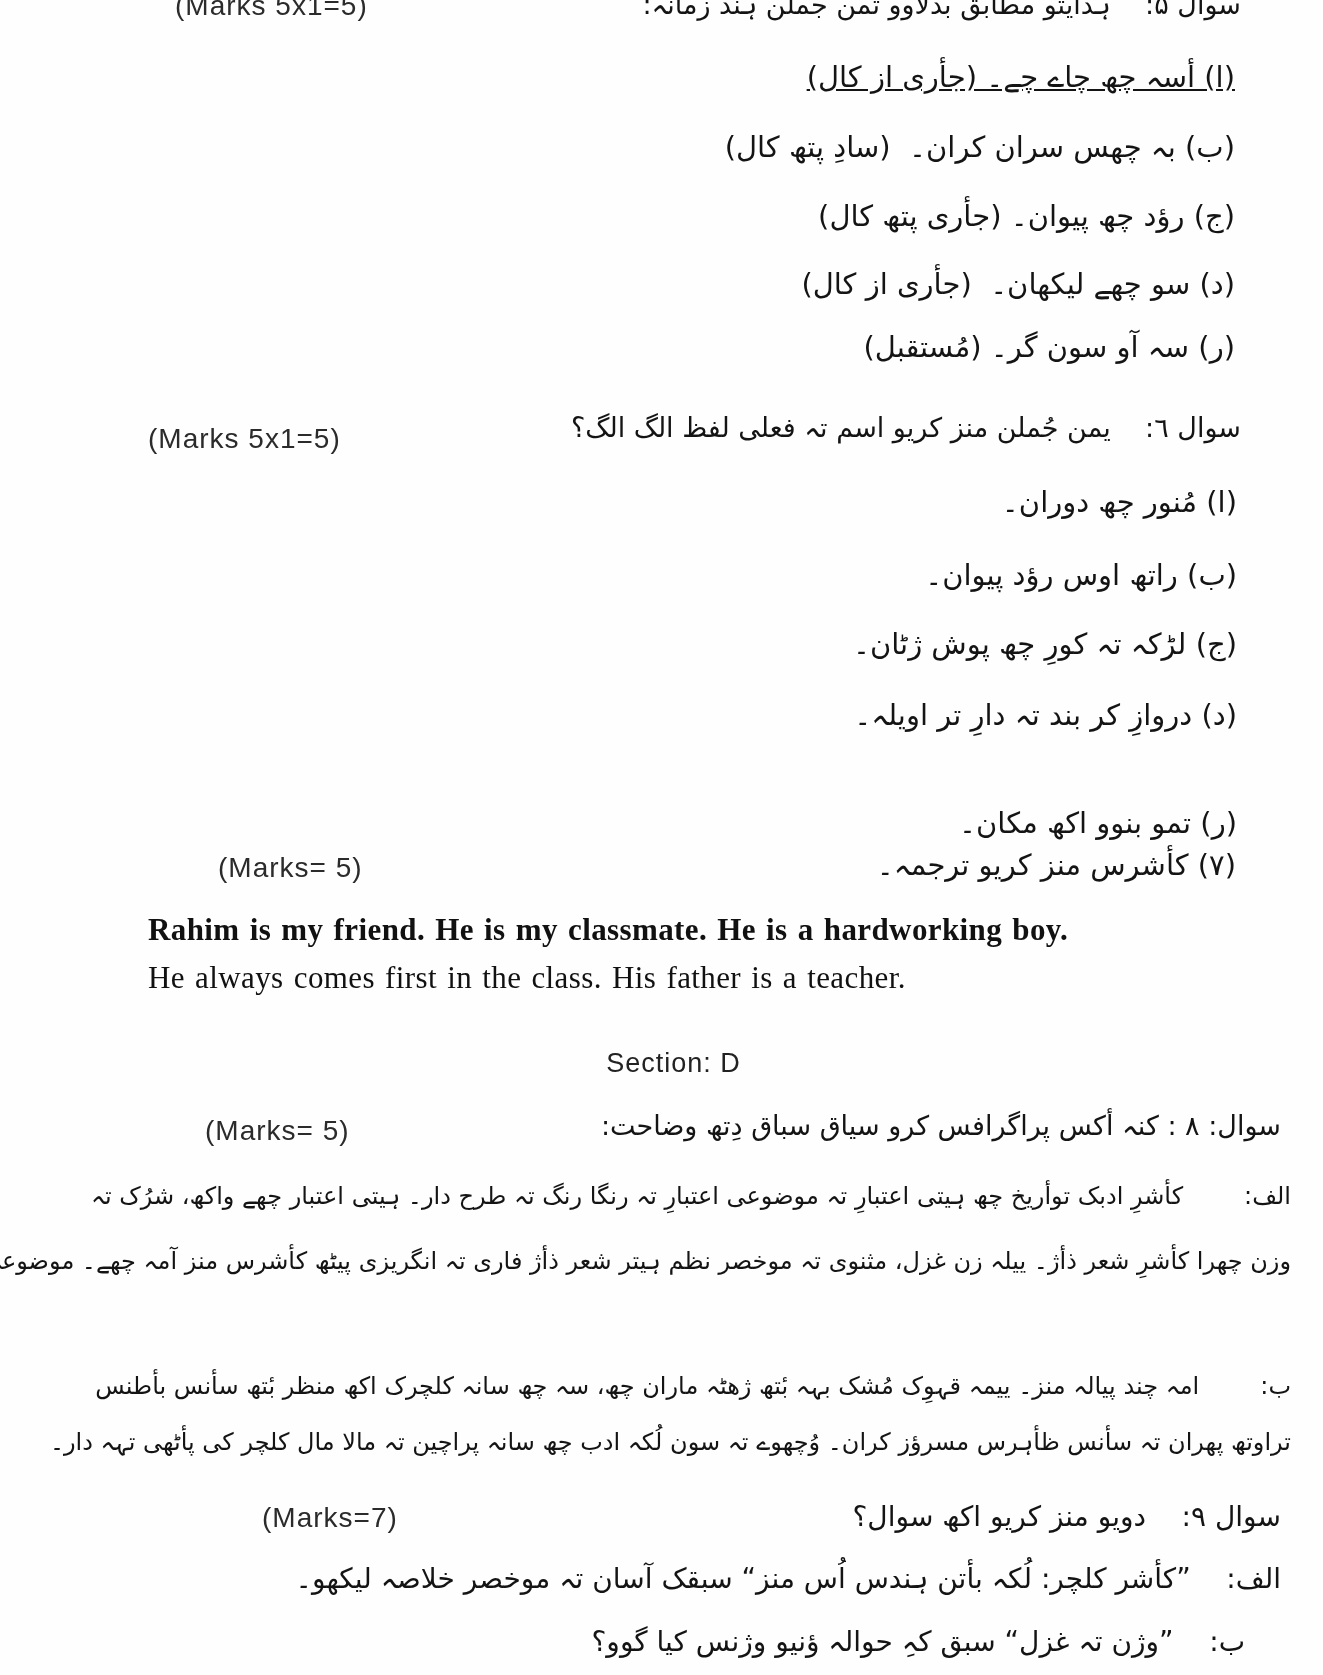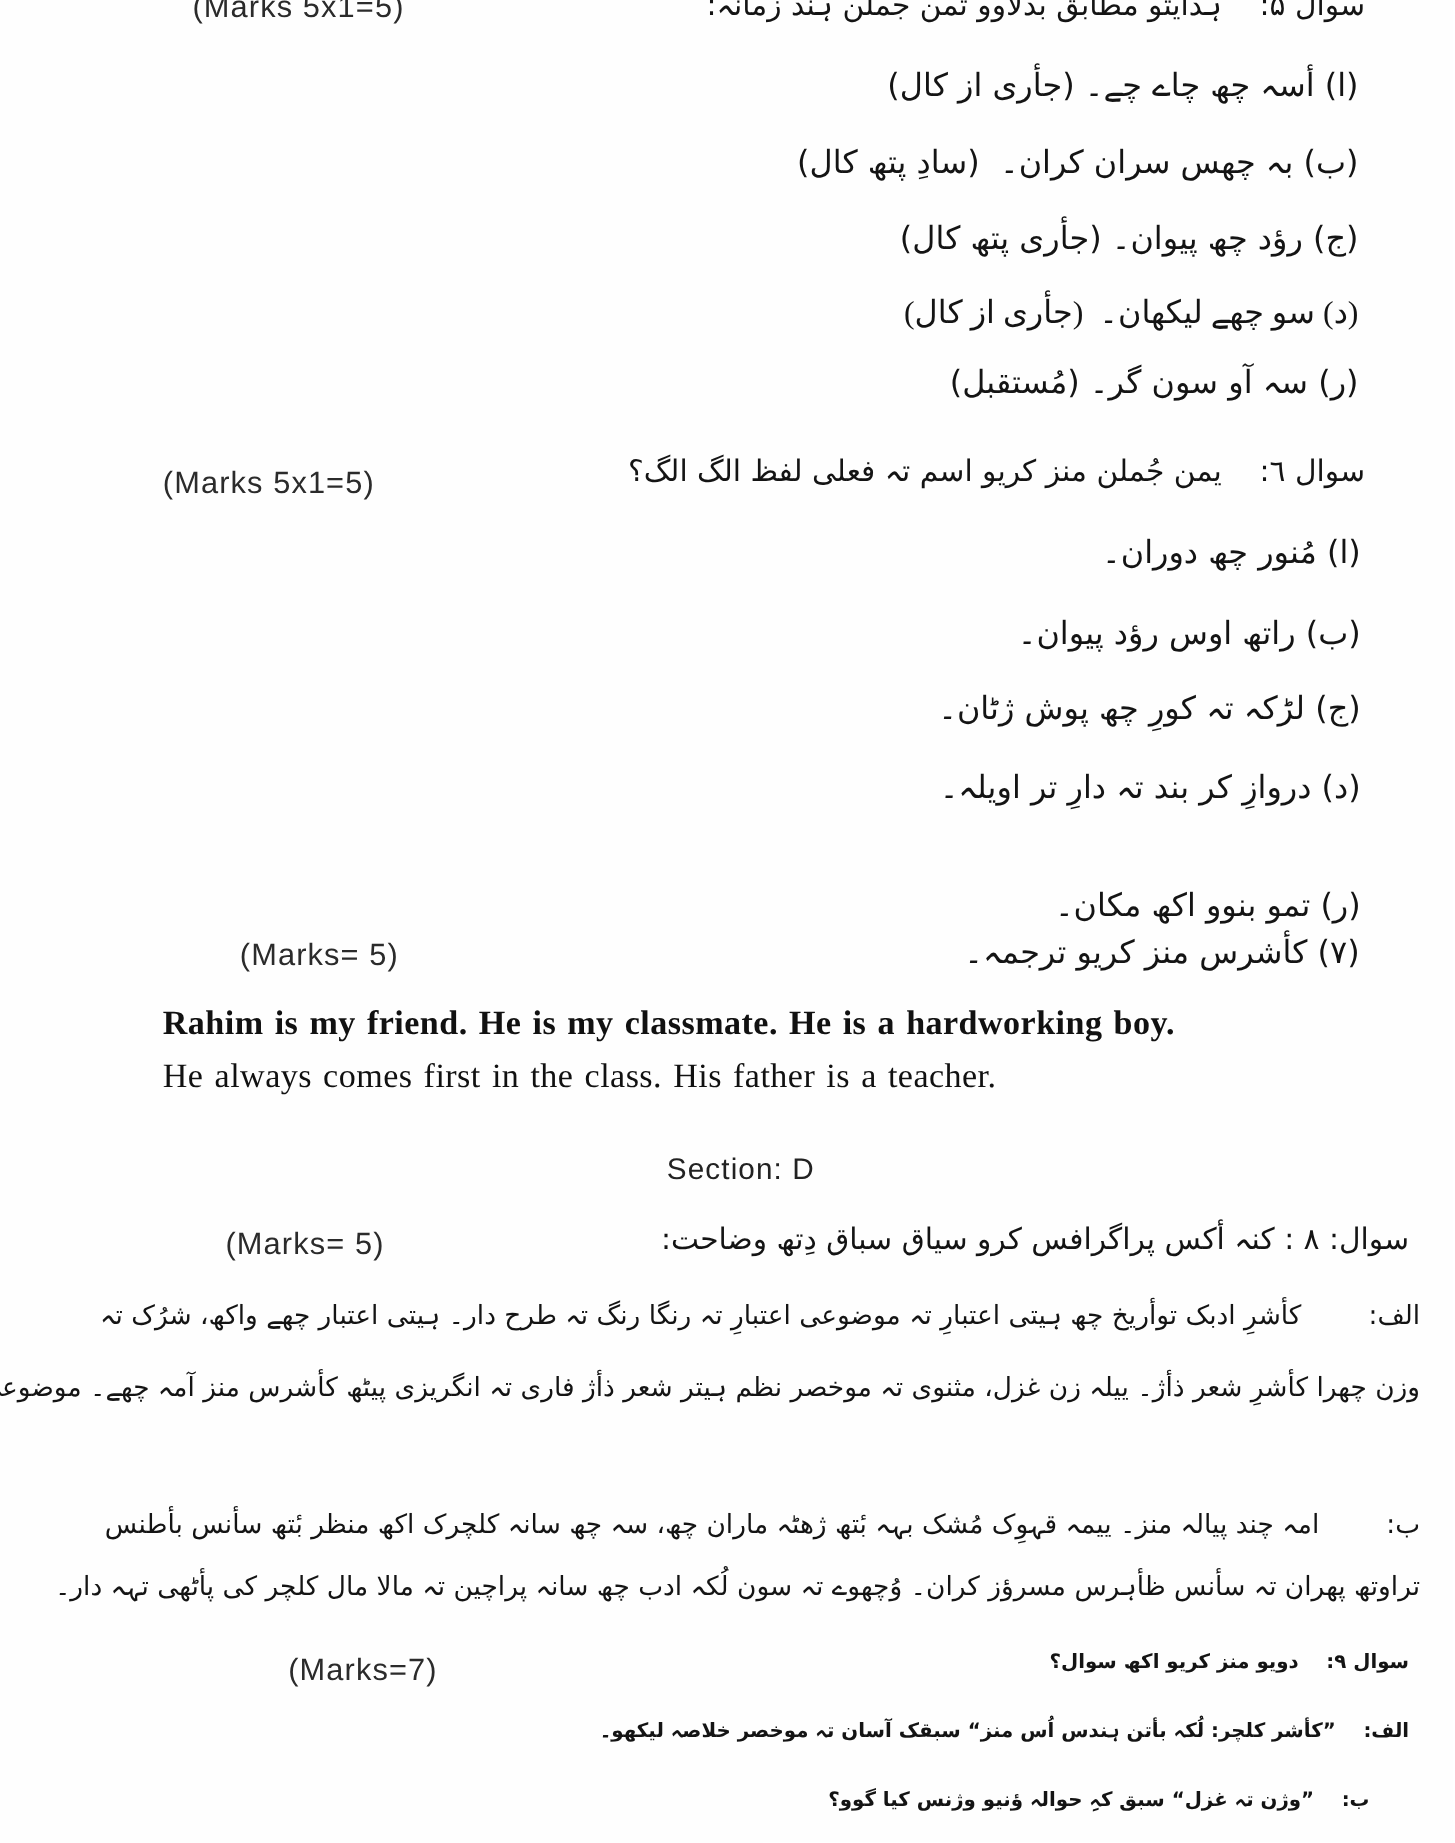--- a/index.html
+++ b/index.html
@@ -19,21 +19,21 @@
     letter-spacing:1px;
   }
   .urdu{
     direction:rtl;
     font-family:"DejaVu Sans",sans-serif;
     color:#141414;
   }
   .hdr{font-size:27px;}
   .opt{font-size:29px;}
   .para{font-size:24px;}
-  .q9line{font-size:18px;font-weight:bold;}
+  .q9line{font-size:28px;}
   .eng{
     font-family:"Liberation Serif",serif;
     font-size:31px;
     color:#111;
     letter-spacing:.4px;
     word-spacing:2px;
   }
   .section{
     font-family:"Liberation Sans",sans-serif;
     font-size:27px;
@@ -44,24 +44,24 @@
   }
 </style>
 </head>
 <body>
 
 <div class="page">
 
   <div class="abs marks" style="left:175px;top:-10px;">(Marks 5x1=5)</div>
   <div class="abs urdu hdr" style="right:80px;top:-11px;">سوال ۵:    ہدایتو مطابق بدلاوو تمن جملن ہند زمانہ:</div>
 
-  <div class="abs urdu opt" style="right:86px;top:60px;">(ا) أسہ چھ چاے چے۔ (جأری از کال)</div>
+  <div class="abs urdu opt" style="right:86px;top:60px;text-decoration:underline;">(ا) أسہ چھ چاے چے۔ (جأری از کال)</div>
   <div class="abs urdu opt" style="right:86px;top:130px;">(ب) بہ چھس سران کران۔  (سادِ پتھ کال)</div>
   <div class="abs urdu opt" style="right:86px;top:199px;">(ج) رؤد چھ پیوان۔ (جأری پتھ کال)</div>
-  <div class="abs urdu opt" style="right:86px;top:267px;font-family:Liberation Serif, serif;">(د) سو چھے لیکھان۔  (جأری از کال)</div>
+  <div class="abs urdu opt" style="right:86px;top:267px;">(د) سو چھے لیکھان۔  (جأری از کال)</div>
   <div class="abs urdu opt" style="right:86px;top:330px;">(ر) سہ آو سون گر۔ (مُستقبل)</div>
 
   <div class="abs marks" style="left:148px;top:423px;">(Marks 5x1=5)</div>
   <div class="abs urdu hdr" style="right:80px;top:412px;">سوال ٦:    یمن جُملن منز کریو اسم تہ فعلی لفظ الگ الگ؟</div>
 
   <div class="abs urdu opt" style="right:84px;top:485px;">(ا) مُنور چھ دوران۔</div>
   <div class="abs urdu opt" style="right:84px;top:558px;">(ب) راتھ اوس رؤد پیوان۔</div>
   <div class="abs urdu opt" style="right:84px;top:627px;">(ج) لڑکہ تہ کورِ چھ پوش ژٹان۔</div>
   <div class="abs urdu opt" style="right:84px;top:698px;">(د) دروازِ کر بند تہ دارِ تر اویلہ۔</div>
   <div class="abs urdu opt" style="right:84px;top:766px;margin-top:40px;">(ر) تمو بنوو اکھ مکان۔</div>

